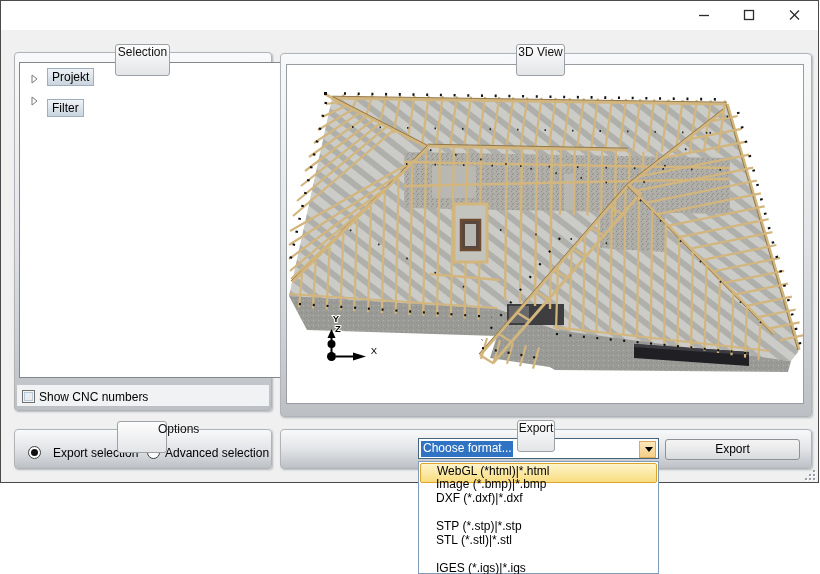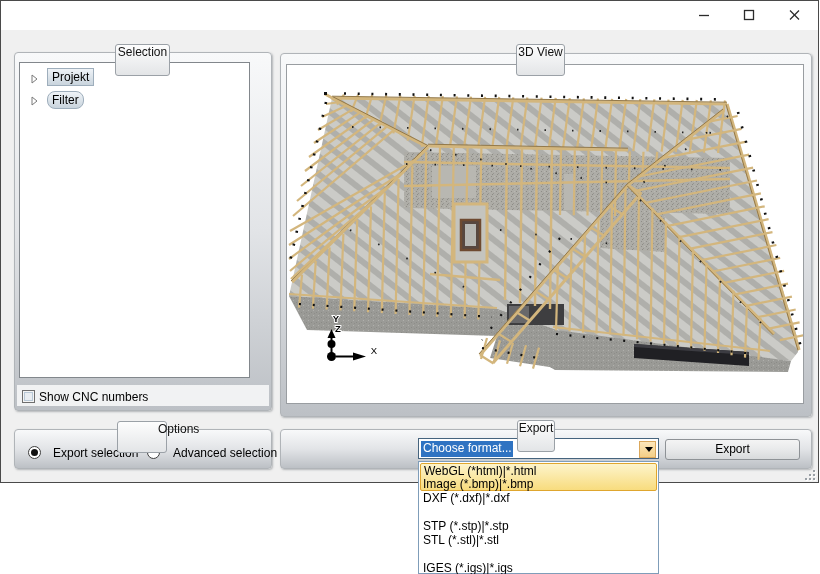--- a/index.html
+++ b/index.html
@@ -2,39 +2,39 @@
 <html><head><meta charset="utf-8">
 <style>
 * { margin:0; padding:0; box-sizing:border-box; }
 html,body { width:820px; height:574px; background:#fff; font-family:"Liberation Sans", sans-serif; }
 #win { position:absolute; left:0; top:0; width:819px; height:483px; box-shadow: inset 0 0 0 1px #4a4a4a; background:#f0f0f0; }
 #title { position:absolute; left:1px; top:1px; width:817px; height:29px; background:#fff; }
 .grp { position:absolute; border:1px solid #b0b4b8; border-radius:4px;
   background:linear-gradient(#f8f9fa, #e2e4e7 50%, #bcc0c5); box-shadow:1px 1px 2px rgba(130,134,138,.55); }
 .tab { position:absolute; height:32px; border:1px solid #9ba1a7; border-radius:3px;
   background:linear-gradient(#fdfdfd,#e3e5e7); font-size:12px; color:#111; text-align:center; line-height:14px; z-index:5; }
-#tree { position:absolute; left:19px; top:62px; width:231px; height:316px; background:#fff; border:1px solid #82878c; }
+#tree { position:absolute; left:19px; top:62px; width:262px; height:316px; background:#fff; border:1px solid #82878c; }
 .titem { position:absolute; height:18px; border:1px solid #9eaebc; background:linear-gradient(#eff3f7,#c9d4dd);
   font-size:12px; color:#000; padding:0 4px; line-height:16px; }
 .exp { position:absolute; }
 #cncstrip { position:absolute; left:17px; top:385px; width:252px; height:21px; background:#f1f2f3; }
 #cncbox { position:absolute; left:5px; top:5px; width:13px; height:13px; border:1px solid #6e6e6e; background:#f4f4f4; }
 #cncbox i { position:absolute; left:1px; top:1px; width:9px; height:9px; border:1px solid #b9c8d6; background:#e9edf1; display:block; }
 .lbl { font-size:12px; color:#000; }
 .radio { position:absolute; width:13px; height:13px; border:1px solid #3e3e3e; border-radius:50%; background:#fff; }
 .radio.on::after { content:""; position:absolute; left:2px; top:2px; width:7px; height:7px; border-radius:50%; background:#111; }
 #canvas3d { position:absolute; left:286px; top:64px; width:518px; height:340px; background:#fff; border:1px solid #999da1; }
 #combo { position:absolute; left:418px; top:438px; width:241px; height:21px; border:1px solid #46647e; background:#fff; }
 #combosel { position:absolute; left:2px; top:2px; width:92px; height:16px; background:#2f73c2; color:#fff; font-size:12px; line-height:15px; padding-left:2px; }
 #combobtn { position:absolute; right:2px; top:2px; width:17px; height:17px; background:linear-gradient(#fde7bb,#f3cf87); border:1px solid #dba85c; }
 #combobtn::after { content:""; position:absolute; left:5px; top:5px; border-left:4px solid transparent; border-right:4px solid transparent; border-top:5px solid #000; }
 #exportbtn { position:absolute; left:665px; top:439px; width:135px; height:21px; border:1px solid #8e9296; border-radius:3px;
   background:linear-gradient(#f4f4f4,#e9eaeb 48%,#d8dadc); font-size:12px; text-align:center; line-height:19px; color:#000; }
 #ddl { position:absolute; left:418px; top:461px; width:241px; height:113px; background:#fff; border:1px solid #7f9db9; z-index:50; }
-.dditem { position:absolute; left:1px; width:237px; height:28px; font-size:12px; line-height:14px; padding-left:3px; color:#000; white-space:nowrap; }
+.dditem { position:absolute; left:1px; width:237px; height:20px; font-size:12px; line-height:14px; padding-left:16px; color:#000; white-space:nowrap; }
 .ddhot { background:linear-gradient(#fdf4cb,#f8dc7e); border:1px solid #dfa62e; border-radius:2px; }
 .grip span { position:absolute; width:2px; height:2px; background:#9aa0a6; box-shadow:1px 1px 0 #fdfdfd; }
 svg { position:absolute; left:0; top:0; }
 </style></head>
 <body>
 <div id="win">
   <div id="title"></div>
   <svg width="140" height="30" style="left:678px;top:0">
     <line x1="21" y1="15.5" x2="31" y2="15.5" stroke="#2b2b2b" stroke-width="1.3"></line>
     <rect x="66.5" y="10.5" width="9" height="9" fill="none" stroke="#2b2b2b" stroke-width="1.3"></rect>
@@ -45,21 +45,21 @@
   <div class="grp" style="left:14px; top:52px; width:258px; height:359px;"></div>
   <div class="tab" style="left:115px; top:44px; width:55px;">Selection</div>
   <div id="tree">
     <svg class="exp" width="7" height="10" style="left:11px;top:11px">
         <polygon points="1,1 1,9 6,5" fill="none" stroke="#7a7a7a" stroke-width="1"></polygon>
       </svg>
     <svg class="exp" width="7" height="10" style="left:11px;top:33px">
         <polygon points="1,1 1,9 6,5" fill="none" stroke="#7a7a7a" stroke-width="1"></polygon>
       </svg>
     <div class="titem" style="left:27px; top:5px;">Projekt</div>
-    <div class="titem" style="left:27px; top:28px;border-radius:8px;">Filter</div>
+    <div class="titem" style="left:27px; top:36px;">Filter</div>
   </div>
   <div id="cncstrip">
     <div id="cncbox">
         <i></i>
       </div>
     <div class="lbl" style="position:absolute; left:22px; top:5px;">Show CNC numbers</div>
   </div>
 
   <div class="grp" style="left:280px; top:53px; width:532px; height:364px;"></div>
   <div class="tab" style="left:516px; top:44px; width:49px;">3D View</div>
@@ -266,21 +266,21 @@
 <text x="338" y="331.5" font-size="9.5" font-weight="bold" font-family="Liberation Sans, sans-serif" text-anchor="middle" stroke="#fff" stroke-width="2" paint-order="stroke" fill="#000">Z</text>
 <text x="374" y="354" font-size="9.5" font-family="Liberation Sans, sans-serif" text-anchor="middle" fill="#000">X</text>
       </svg>
     </div>
 
   <div class="grp" style="left:14px; top:429px; width:258px; height:40px;"></div>
   <div class="tab" style="left:117px; top:421px; width:50px;padding-left:40px;">Options</div>
   <div class="radio on" style="left:28px; top:446px;"></div>
   <div class="lbl" style="position:absolute; left:53px; top:446px;">Export selection</div>
   <div class="radio" style="left:147px; top:446px;"></div>
-  <div class="lbl" style="position:absolute; left:165px; top:446px;margin-left:8px;">Advanced selection</div>
+  <div class="lbl" style="position:absolute; left:165px; top:446px;">Advanced selection</div>
 
   <div class="grp" style="left:280px; top:429px; width:532px; height:40px;"></div>
   <div class="tab" style="left:517px; top:420px; width:38px;">Export</div>
   <div id="combo">
     <div id="combosel">Choose format...</div>
     <div id="combobtn"></div>
   </div>
   <div id="exportbtn">Export</div>
 
   <div class="grip">

